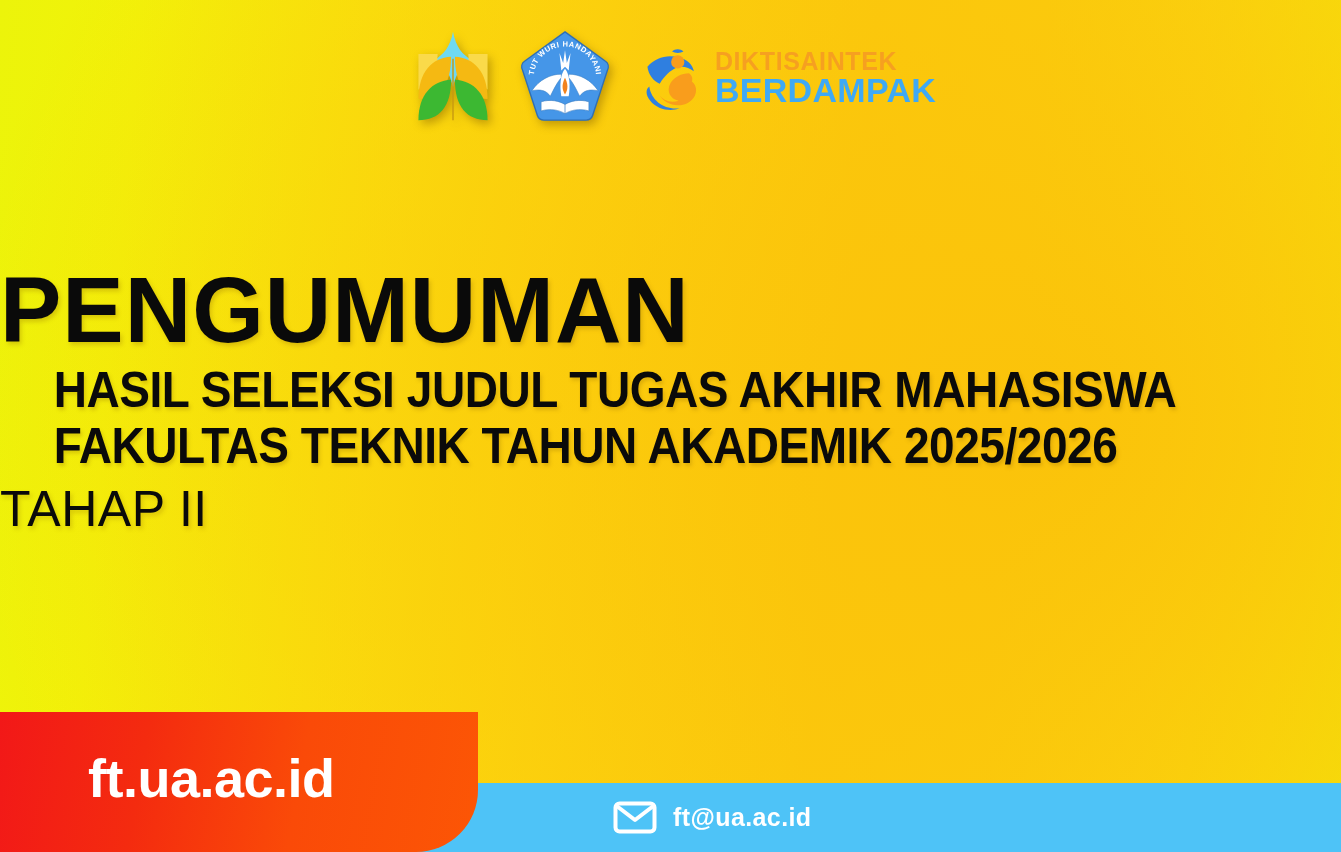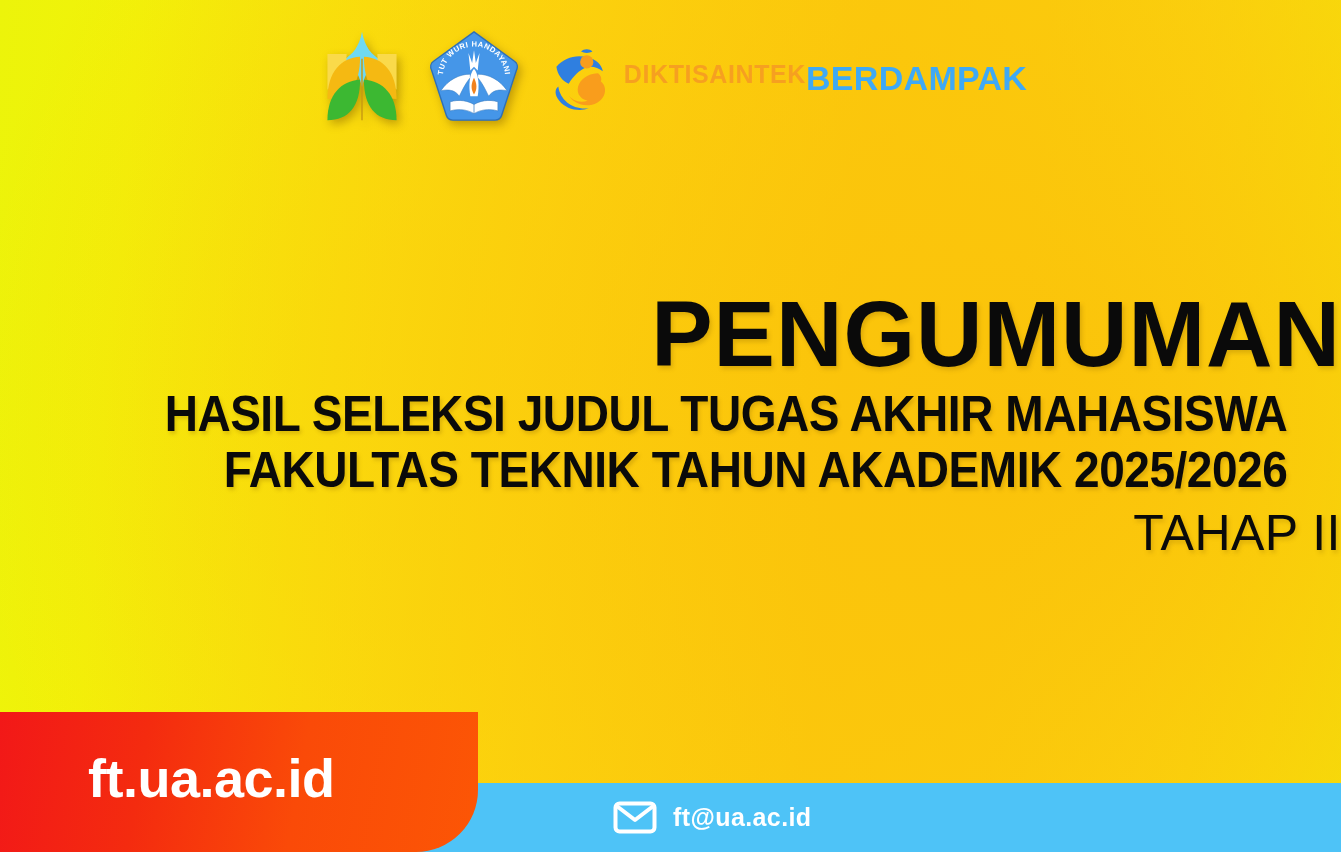--- a/index.html
+++ b/index.html
@@ -54,43 +54,44 @@
   
   .diktisaintek-lockup {
     display: flex;
     align-items: center;
     gap: 8px;
     margin-left: 10px;
   }
   .logo-diktisaintek-mark { width: 68px; height: 72px; }
   .diktisaintek-words {
     display: flex;
+    flex-direction: column;
     line-height: 0.97;
     letter-spacing: 0.5px;
   }
   .dw-top {
     font-size: 25px;
     font-weight: bold;
     color: #f6a020;
     letter-spacing: 0.6px;
   }
   .dw-bottom {
     font-size: 34px;
     font-weight: bold;
     color: #3fa9f5;
     letter-spacing: 0.3px;
   }
 
   
   .headline-block {
     position: absolute;
-    top: 288px;
+    top: 264px;
     left: 0;
     width: 100%;
-    text-align: right;
+    text-align: left;
     color: #0a0a0a;
   }
   .title-main {
     font-size: 92px;
     font-weight: bold;
     letter-spacing: 1px;
     line-height: 1.0;
     margin: 0 0 6px 0;
     text-shadow: 2px 3px 4px rgba(140,100,0,0.28);
   }

